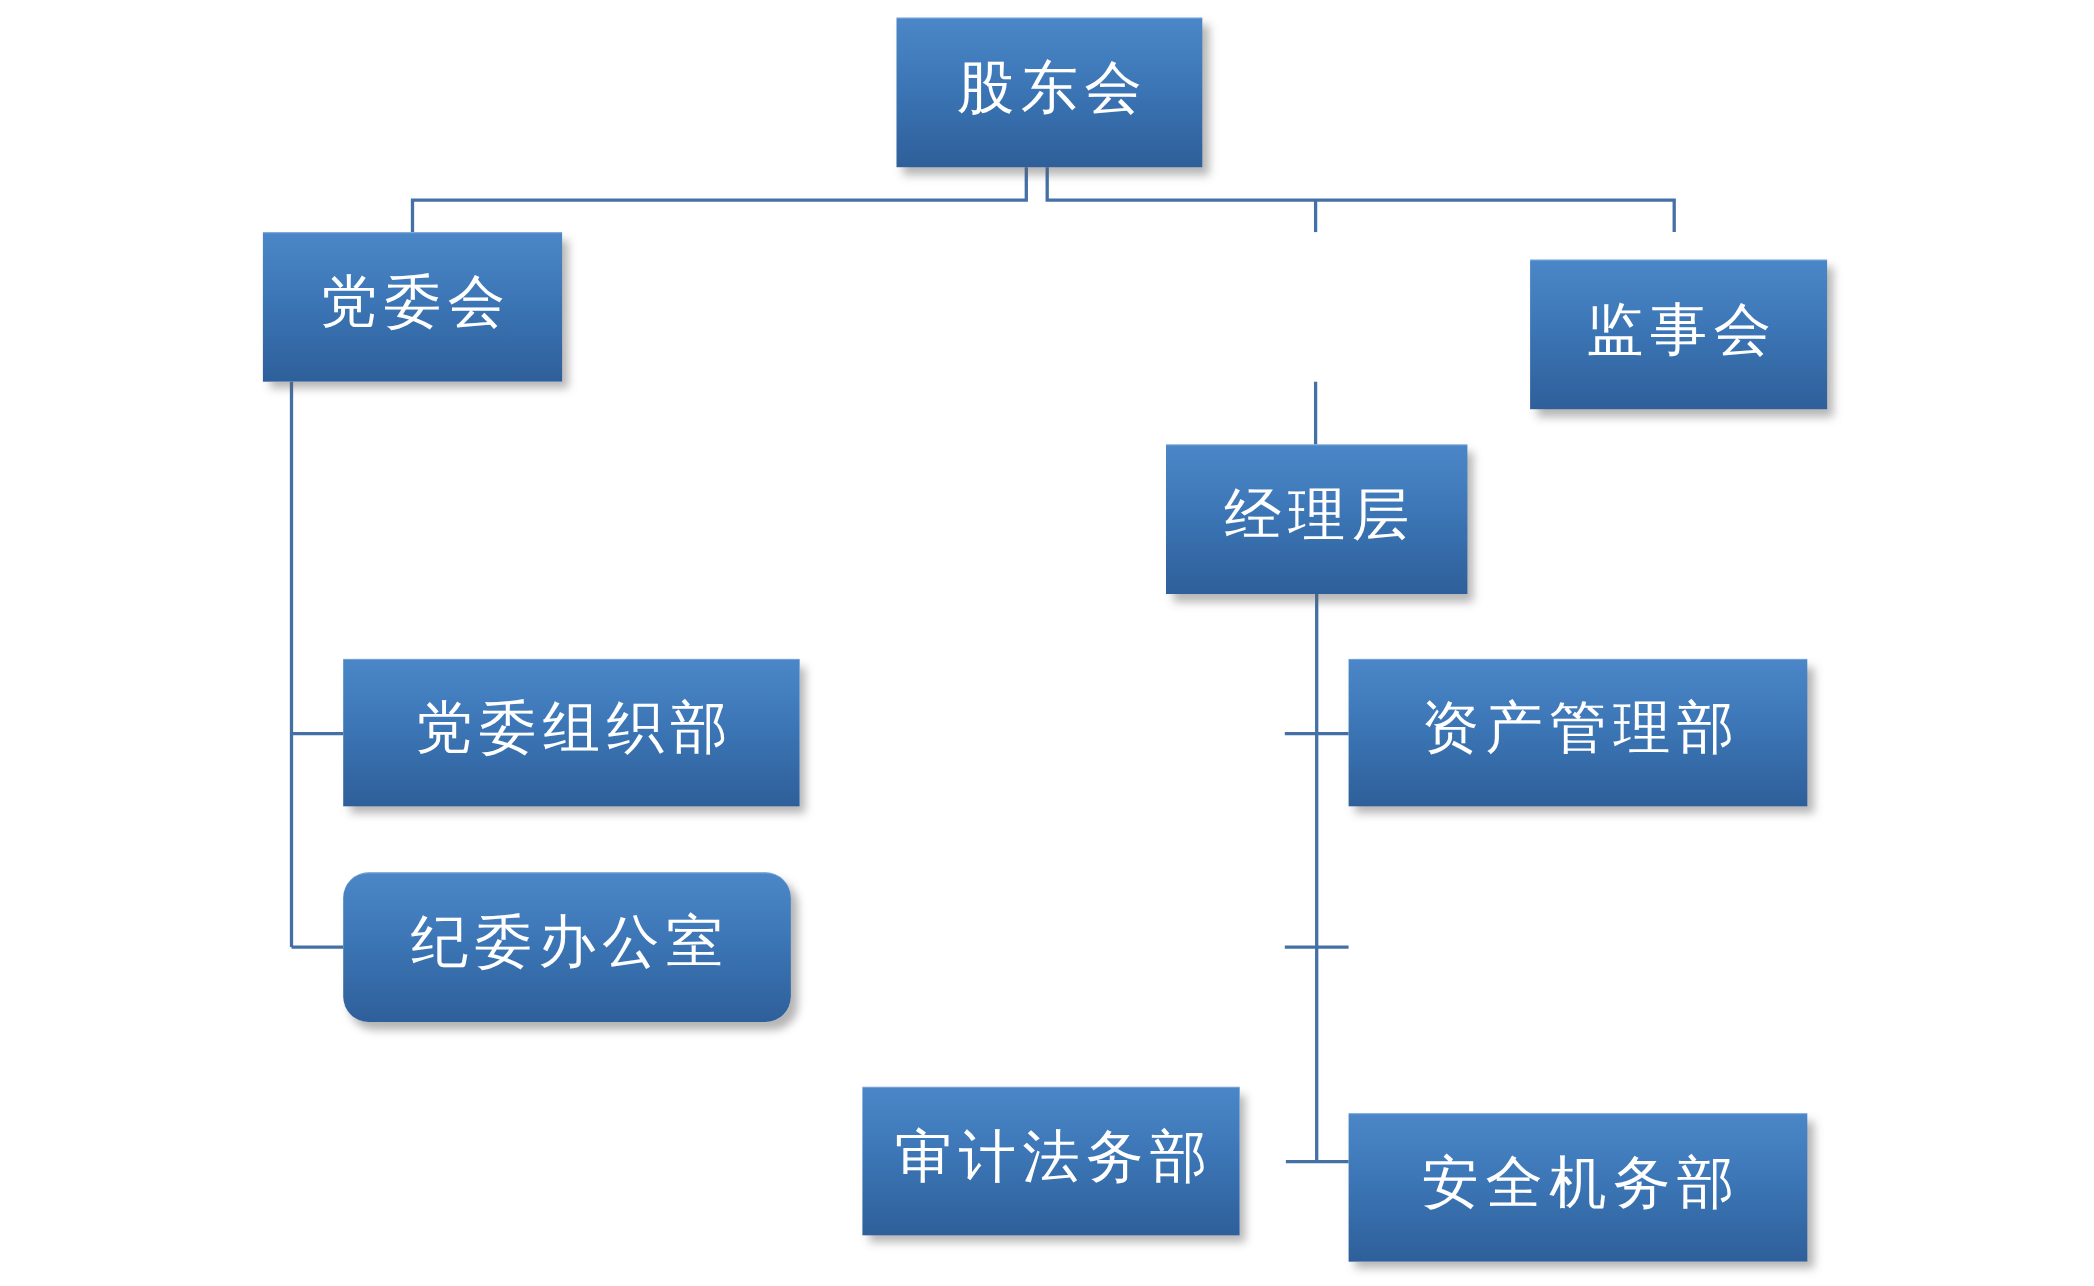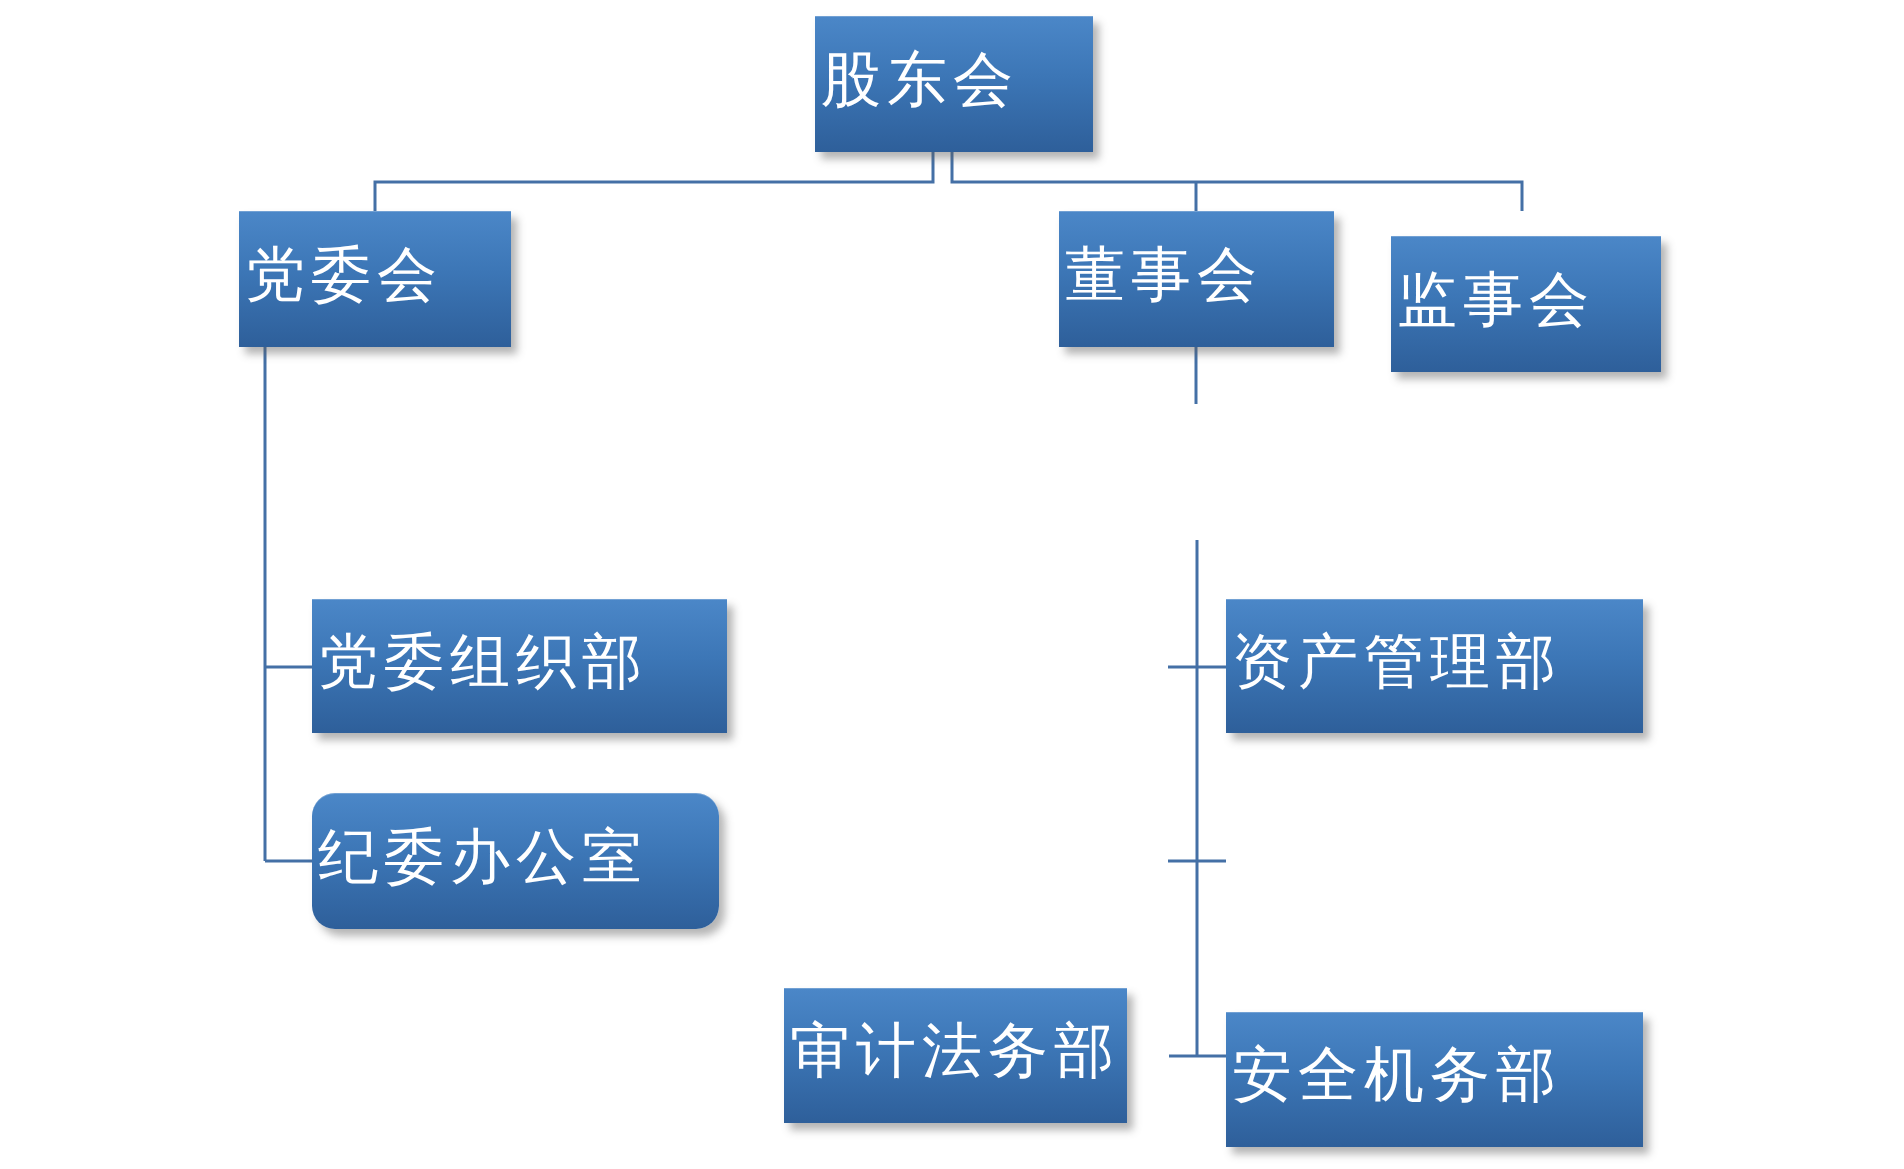--- a/index.html
+++ b/index.html
@@ -20,26 +20,26 @@
     left: 0;
     top: 0;
     width: 1904px;
     height: 1169px;
     pointer-events: none;
   }
   .node {
     position: absolute;
     display: flex;
     align-items: center;
-    justify-content: flex-start;
+    justify-content: center;
     background: linear-gradient(180deg, #4b87c8 0%, #3c76b6 45%, #2e5f9a 100%);
     box-shadow: 6px 7px 8px rgba(90, 90, 90, 0.45),
                 inset 0 1px 0 rgba(255, 255, 255, 0.22);
     color: #ffffff;
-    font-size: 60px;
+    font-size: 52px;
     letter-spacing: 6px;
     white-space: nowrap;
   }
   .node .label {
     transform: translateY(-4px);
     text-indent: 6px; 
   }
 
   
   .n-shareholders        { left: 815px;  top: 16px;  width: 278px; height: 136px; }
@@ -85,28 +85,28 @@
   </svg>
 
   <div class="node n-shareholders">
     <span class="label">股东会</span>
   </div>
 
   <div class="node n-party-committee">
     <span class="label">党委会</span>
   </div>
 
-  <div class="node n-board-directors">
-    <span class="label">董事会</span>
-  </div>
 
   <div class="node n-board-supervisors">
     <span class="label">监事会</span>
   </div>
 
+  <div class="node n-management">
+    <span class="label">经理层</span>
+  </div>
 
   <div class="node n-party-org-dept">
     <span class="label">党委组织部</span>
   </div>
 
 
   <div class="node n-asset-dept">
     <span class="label">资产管理部</span>
   </div>
 

